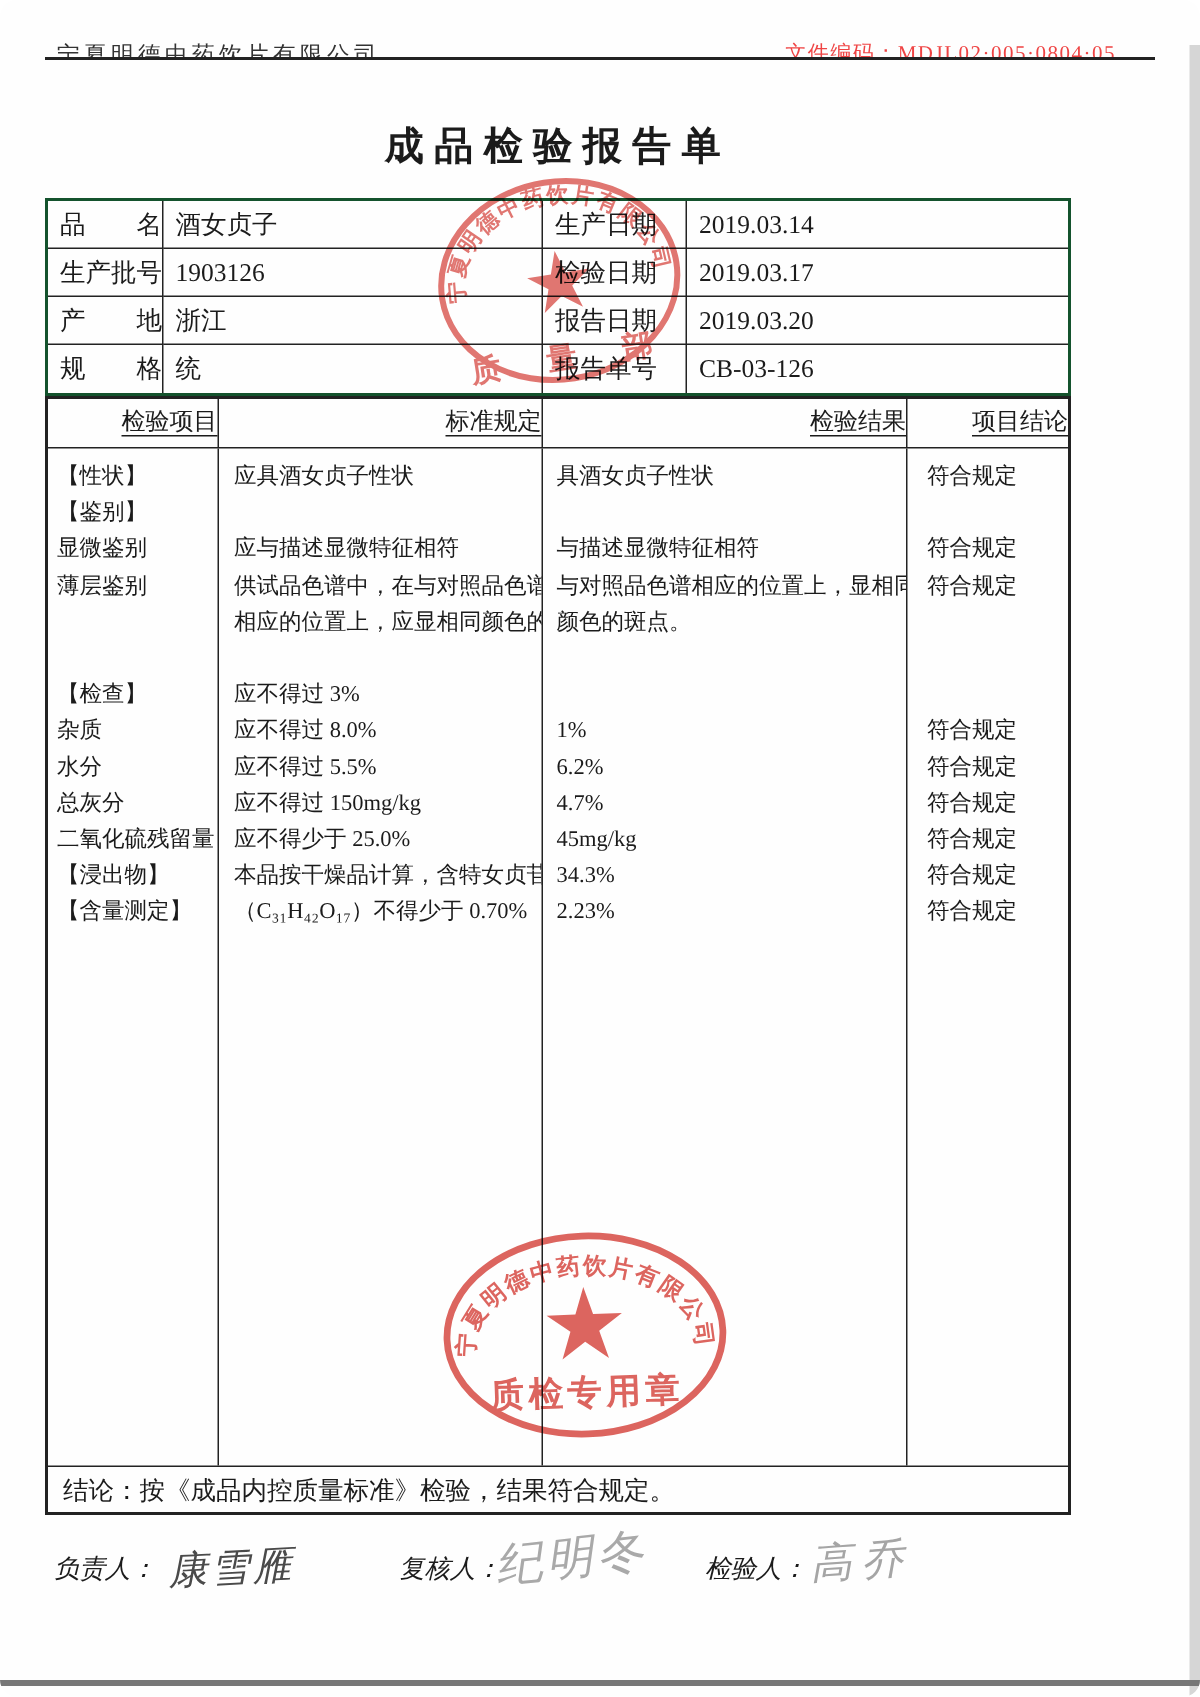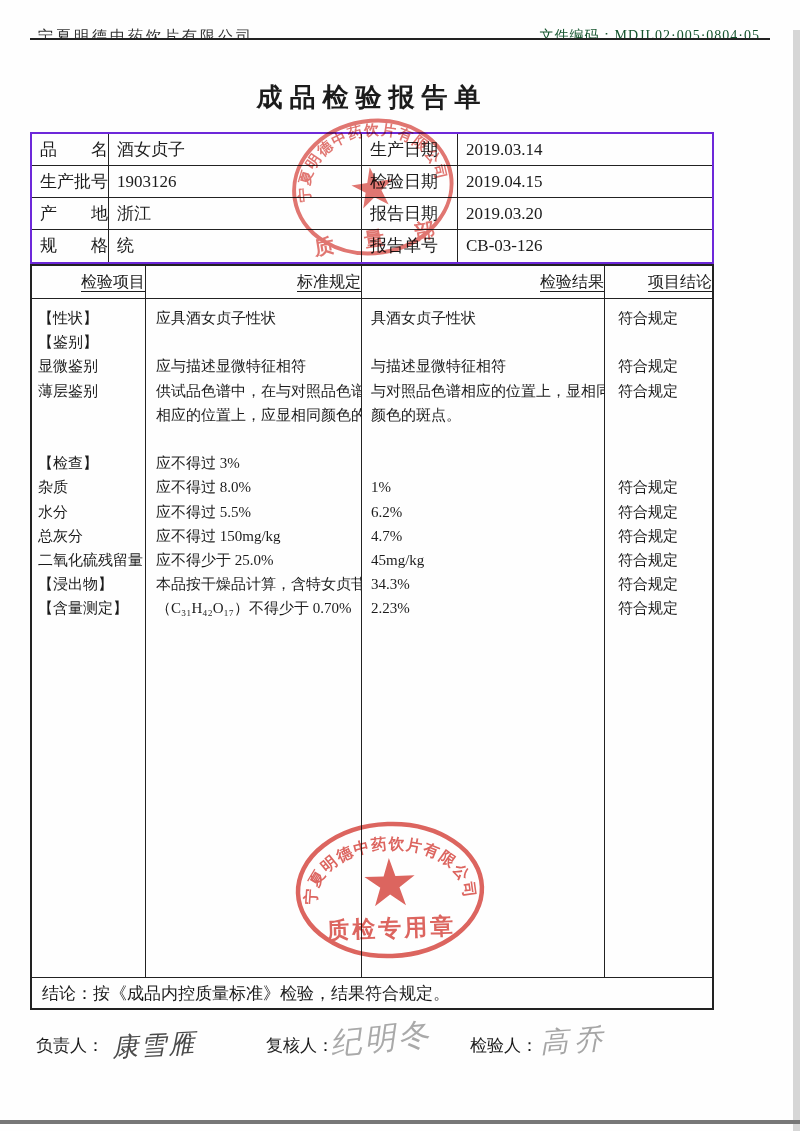--- a/index.html
+++ b/index.html
@@ -1,37 +1,37 @@
 <!DOCTYPE html>
 <html><head>
 <meta charset="utf-8">
 <style>
   html,body{margin:0;padding:0;background:#ffffff;}
   .page{
     position:relative;width:800px;height:1131px;background:#fefefe;overflow:hidden;
-    font-family:"Liberation Serif","DejaVu Serif",serif;color:#1b1b1b;
+    font-family:"Liberation Serif","DejaVu Serif",serif;color:#1b1b1b;border-radius:11px;
   }
   
   .scan-right{position:absolute;right:0;top:30px;width:7px;height:1101px;background:#d6d6d6;}
   .scan-bottom{position:absolute;left:0;top:1120px;width:800px;height:4px;background:#777;}
 
   
   .hdr{position:absolute;left:30px;top:17px;width:740px;height:21px;overflow:hidden;
        border-bottom:2px solid #222;}
   .hdr-inner{position:absolute;bottom:2px;width:100%;}
   .hdr-left{position:absolute;left:8px;top:-9px;font-size:15px;color:#333;letter-spacing:3px;white-space:nowrap;}
-  .hdr-right{position:absolute;right:10px;top:-9px;font-size:14px;color:#14532d;letter-spacing:1px;white-space:nowrap;}
+  .hdr-right{position:absolute;right:26px;top:-9px;font-size:14px;color:#ef4444;letter-spacing:1px;white-space:nowrap;}
 
   
   .title{position:absolute;left:31px;top:80px;width:682px;text-align:center;
          font-size:26px;font-weight:bold;letter-spacing:7px;}
 
   
   .info-table{position:absolute;left:30px;top:132px;width:684px;height:132px;
-              border:2px solid #6d28d9;box-sizing:border-box;
+              border:2px solid #14532d;box-sizing:border-box;
               display:grid;grid-template-columns:77px 253px 96px 254px;grid-auto-rows:32px;}
   .info-table .cell{border-right:1px solid #222;border-bottom:1px solid #222;
                     padding-left:8px;line-height:31px;font-size:17px;white-space:nowrap;box-sizing:border-box;}
   .info-table .cell.last-col{border-right:none;}
   .info-table .cell.last-row{border-bottom:none;}
 
   
   .main-table{position:absolute;left:30px;top:264px;width:684px;height:746px;
               border:2px solid #222;box-sizing:border-box;}
   .mt-header{display:grid;grid-template-columns:114px 216px 243px 107px;height:33px;
@@ -51,21 +51,21 @@
                  padding-left:10px;font-size:17px;box-sizing:border-box;white-space:nowrap;}
 
   
   .stamp{position:absolute;mix-blend-mode:multiply;}
   .stamp-top{left:288px;top:114px;width:170px;height:148px;opacity:.78;transform:rotate(-9deg);}
   .stamp-bottom{left:292px;top:818px;width:196px;height:146px;opacity:.88;transform:rotate(-2deg);}
   .stamp svg{width:100%;height:100%;}
 
   
   .sig-row{position:absolute;left:0;top:1022px;width:800px;height:70px;}
-  .sig-label{position:absolute;font-size:17px;white-space:nowrap;}
+  .sig-label{position:absolute;font-size:17px;white-space:nowrap;font-style:italic;}
   .sig-name{position:absolute;white-space:nowrap;font-style:italic;font-family:"DejaVu Serif",serif;}
   .name-1{left:112px;top:6px;font-size:26px;color:#4a4a4a;transform:rotate(-3deg);letter-spacing:2px;}
   .name-2{left:330px;top:-4px;font-size:31px;color:#a9a9a9;transform:rotate(-6deg);letter-spacing:3px;}
   .name-3{left:540px;top:0px;font-size:28px;color:#a5a5a5;transform:rotate(-4deg);letter-spacing:6px;}
   .lbl-1{left:36px;top:12px;}
   .lbl-2{left:266px;top:12px;}
   .lbl-3{left:470px;top:12px;}
 </style>
 </head>
 <body>
@@ -86,21 +86,21 @@
 
   <div class="info-table">
     <div class="cell">品　　名</div>
     <div class="cell">酒女贞子</div>
     <div class="cell">生产日期</div>
     <div class="cell last-col">2019.03.14</div>
 
     <div class="cell">生产批号</div>
     <div class="cell">1903126</div>
     <div class="cell">检验日期</div>
-    <div class="cell last-col">2019.04.15</div>
+    <div class="cell last-col">2019.03.17</div>
 
     <div class="cell">产　　地</div>
     <div class="cell">浙江</div>
     <div class="cell">报告日期</div>
     <div class="cell last-col">2019.03.20</div>
 
     <div class="cell last-row">规　　格</div>
     <div class="cell last-row">统</div>
     <div class="cell last-row">报告单号</div>
     <div class="cell last-col last-row">CB-03-126</div>

